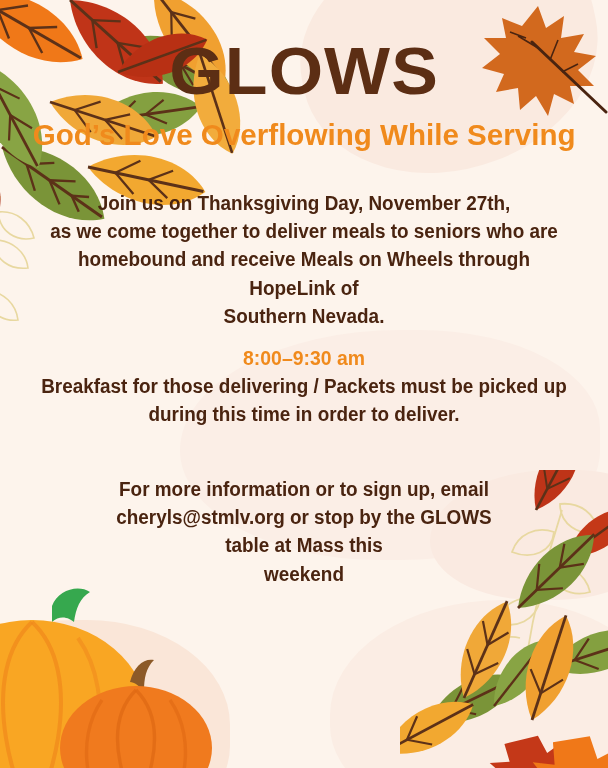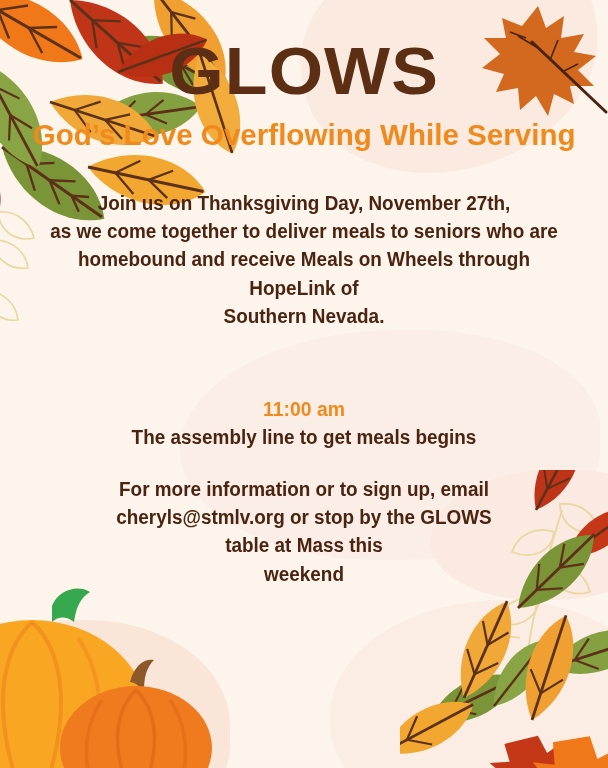--- a/index.html
+++ b/index.html
@@ -332,32 +332,33 @@
 
     <div class="para intro">
       <div>Join us on Thanksgiving Day, November 27th,</div>
       <div>as we come together to deliver meals to seniors who are</div>
       <div>homebound and receive Meals on Wheels through HopeLink of</div>
       <div>Southern Nevada.</div>
     </div>
 
     <div class="sp-1"></div>
 
-
-    <div class="sp-2"></div>
-
-
-    <div class="sp-3"></div>
-
     <div class="block">
-      <div class="time">11:00 am</div>
+      <div class="time">8:00–9:30 am</div>
       <div class="desc">
-        <div>The assembly line to get meals begins</div>
+        <div>Breakfast for those delivering / Packets must be picked up</div>
+        <div>during this time in order to deliver.</div>
       </div>
     </div>
+
+    <div class="sp-2"></div>
+
+
+    <div class="sp-3"></div>
+
 
     <div class="sp-4"></div>
 
     <div class="contact">
       <div>For more information or to sign up, email</div>
       <div>cheryls@stmlv.org or stop by the GLOWS</div>
       <div>table at Mass this</div>
       <div>weekend</div>
     </div>
 

